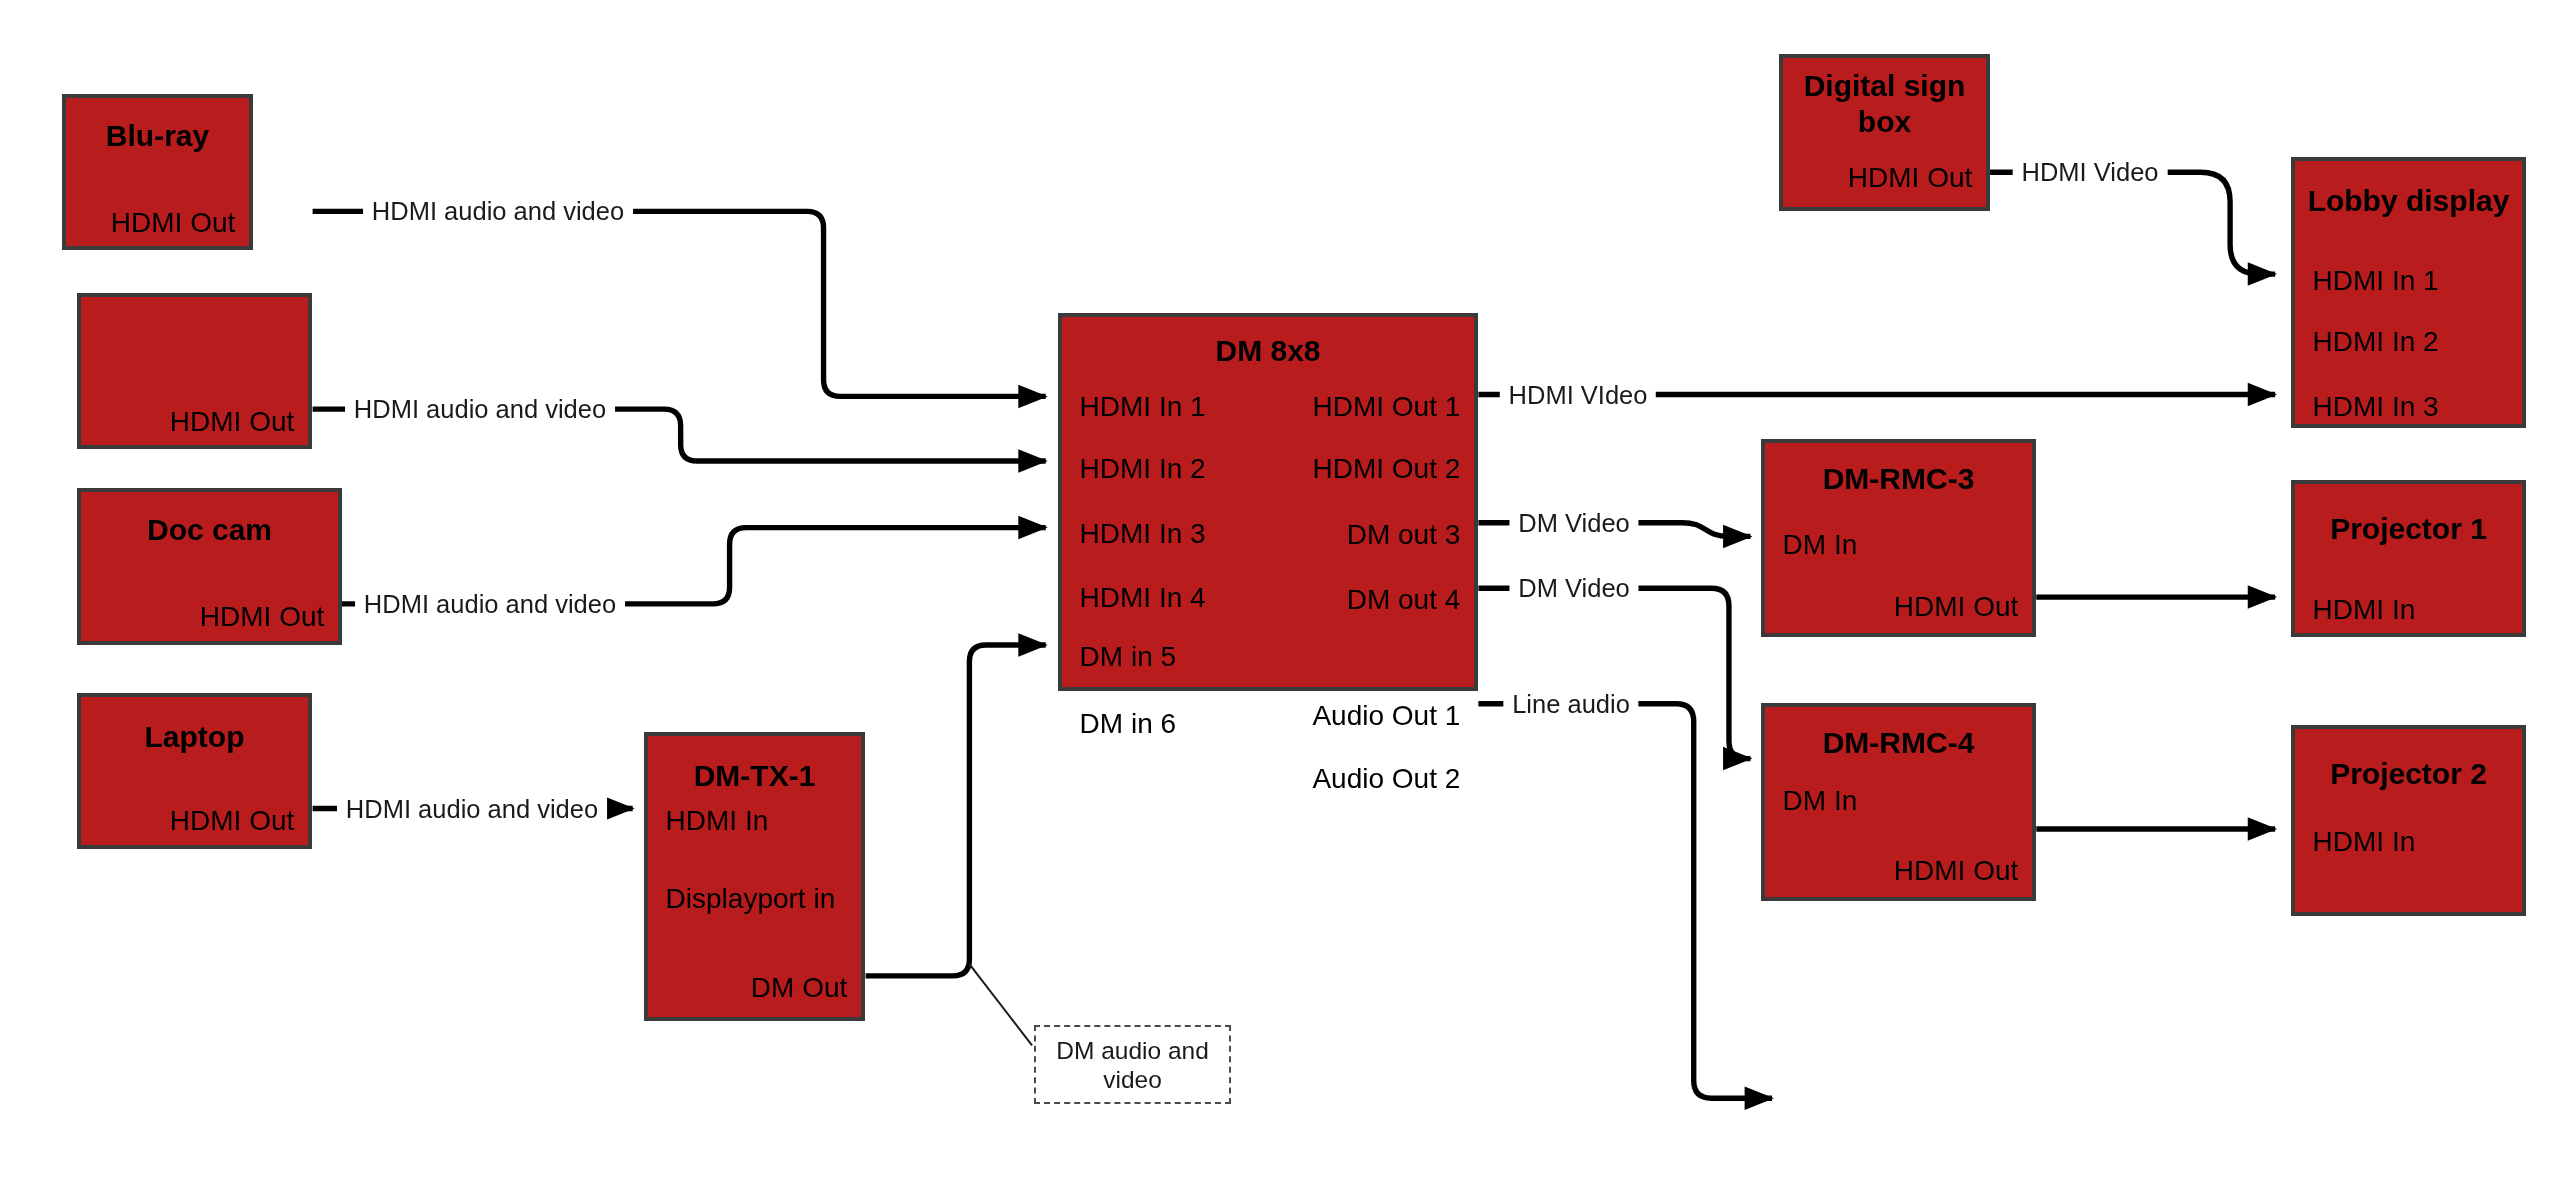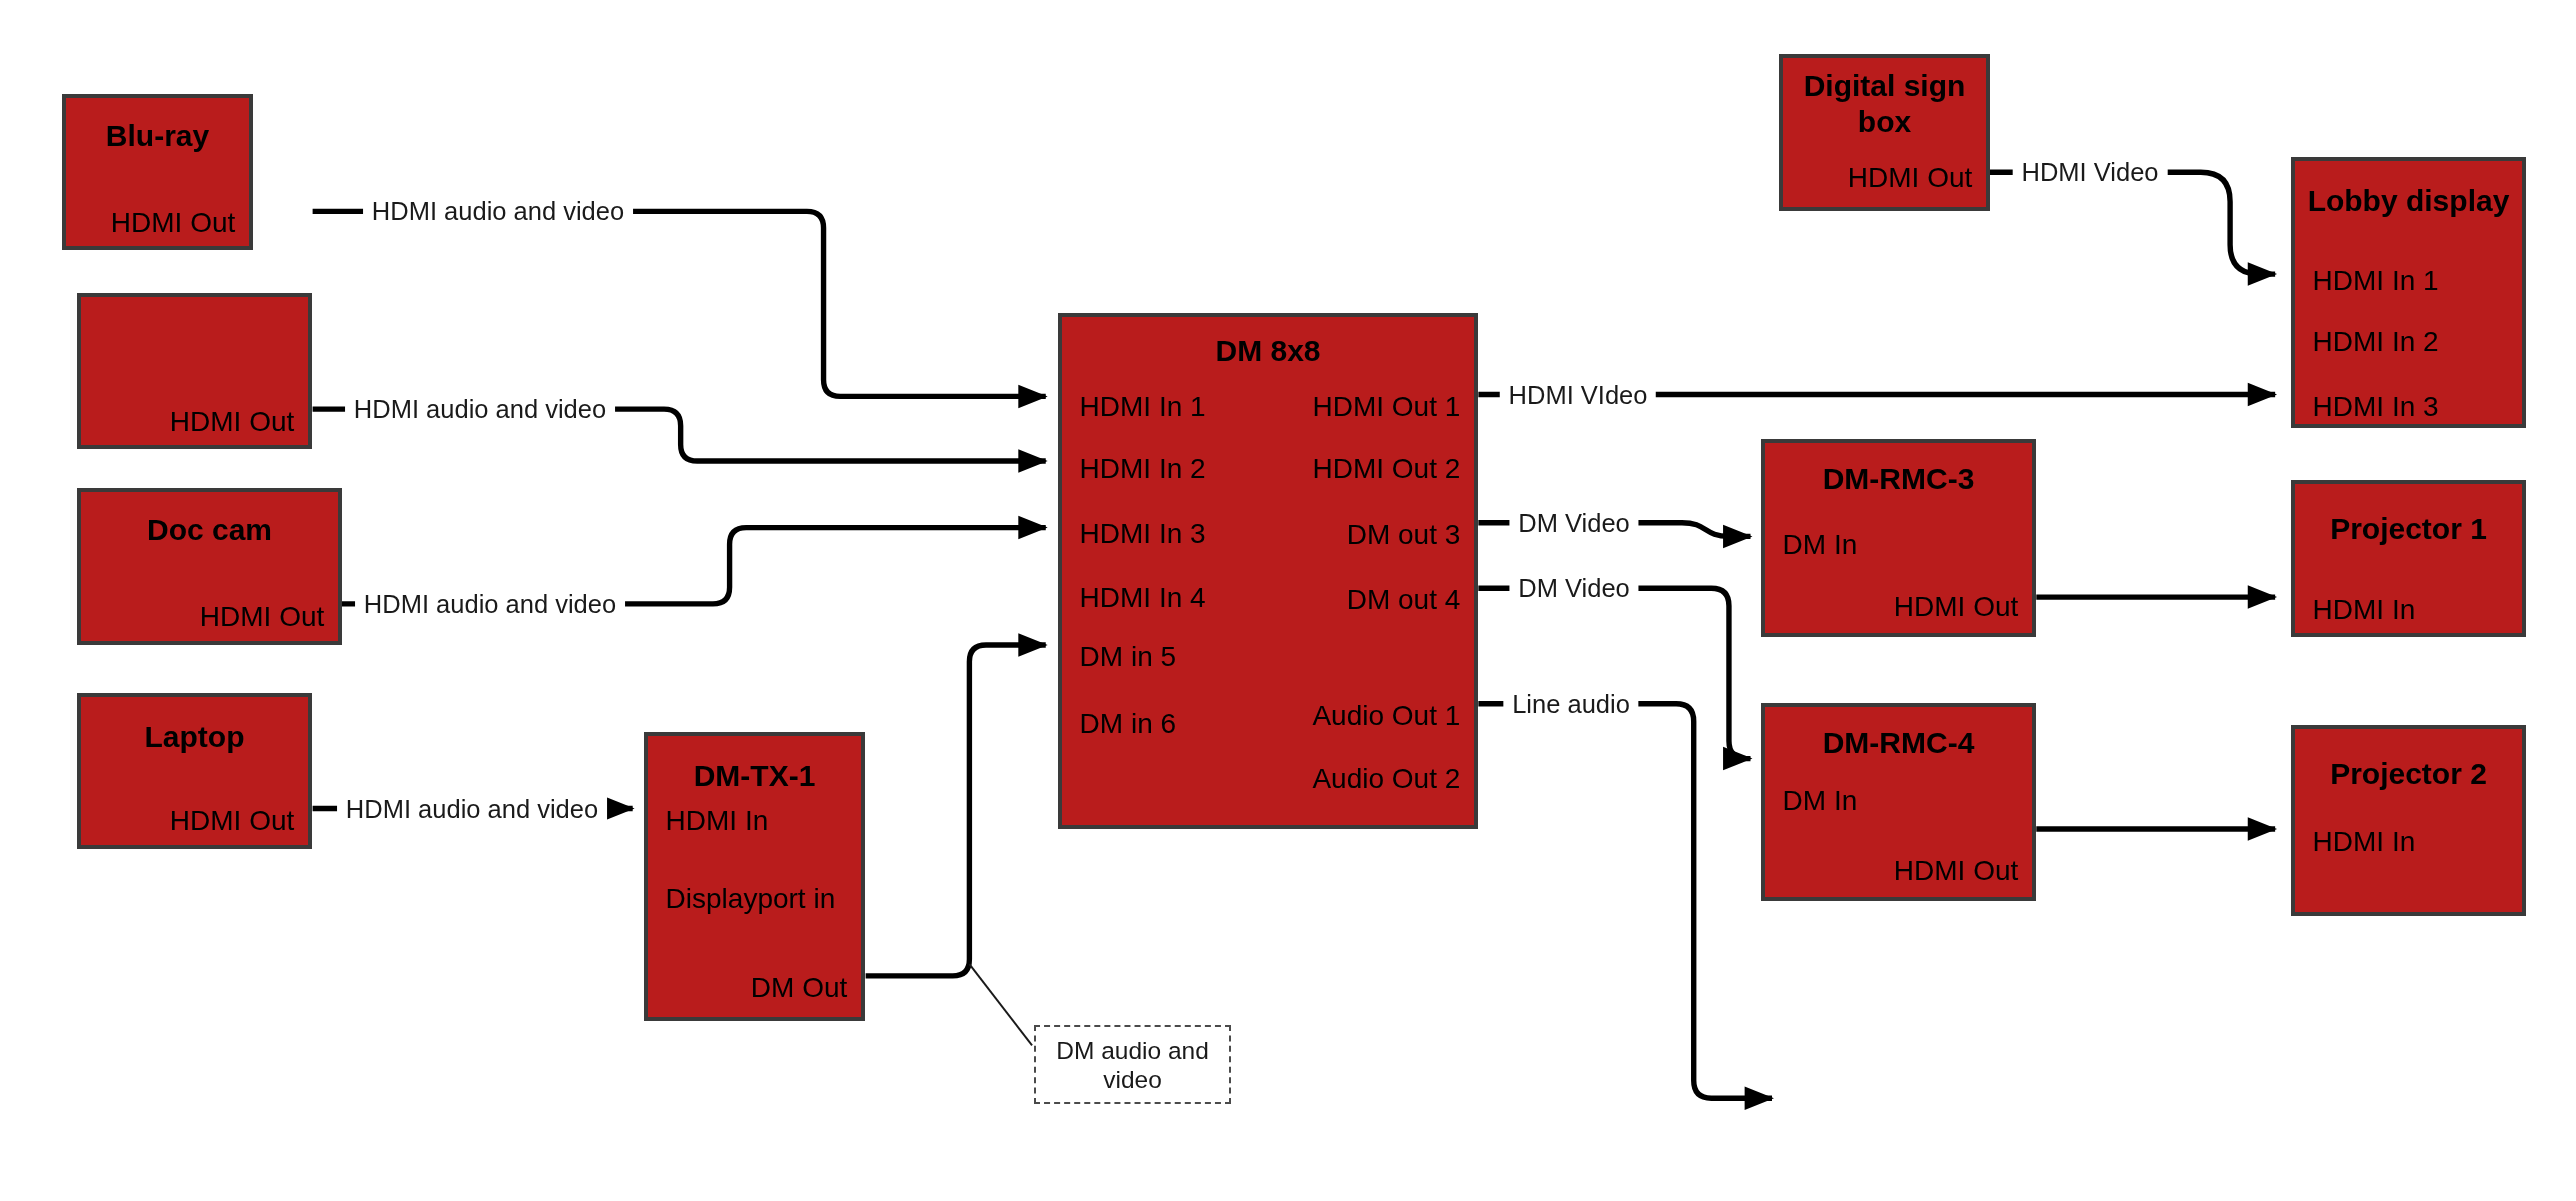--- a/index.html
+++ b/index.html
@@ -127,21 +127,21 @@
     <div class="port right" style="top:100px">HDMI Out</div>
   </div>
 
   <div class="node" style="left:644px; top:732px; width:221px; height:289px">
     <div class="node-title" style="top:21.5px">DM-TX-1</div>
     <div class="port left" style="top:61px">HDMI In</div>
     <div class="port left" style="top:139px">Displayport in</div>
     <div class="port right" style="top:228px">DM Out</div>
   </div>
 
-  <div class="node" style="left:1058px; top:313px; width:420px; height:516px">
+  <div class="node" style="left:1058px; top:313px; width:420px; height:378px">
     <div class="node-title" style="top:15.7px">DM 8x8</div>
     <div class="port left" style="top:66px">HDMI In 1</div>
     <div class="port left" style="top:128px">HDMI In 2</div>
     <div class="port left" style="top:193px">HDMI In 3</div>
     <div class="port left" style="top:257px">HDMI In 4</div>
     <div class="port left" style="top:316px">DM in 5</div>
     <div class="port left" style="top:383px">DM in 6</div>
     <div class="port right" style="top:66px">HDMI Out 1</div>
     <div class="port right" style="top:128px">HDMI Out 2</div>
     <div class="port right" style="top:194px">DM out 3</div>

